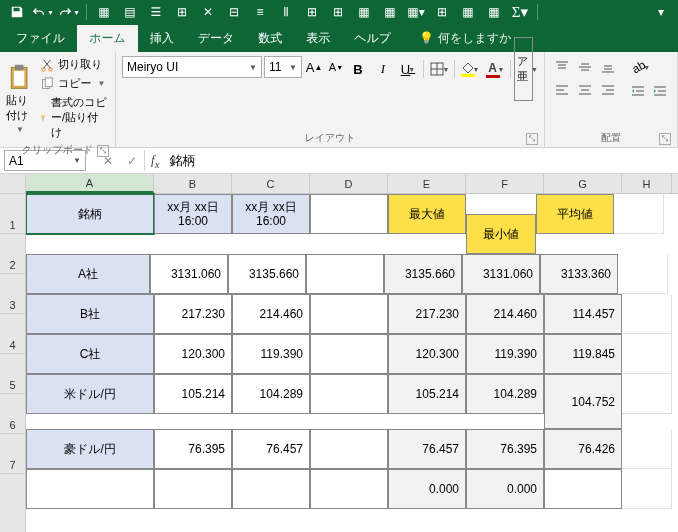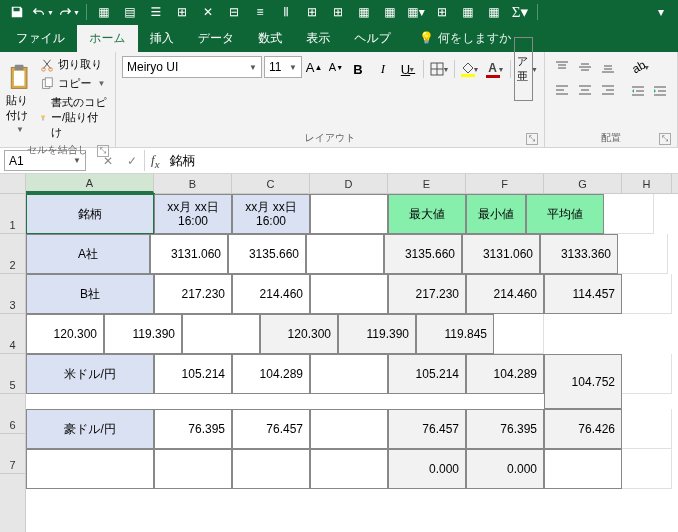--- a/index.html
+++ b/index.html
@@ -67,21 +67,21 @@
 .corner { height: 20px; border-bottom: 1px solid #ccc; background: #e6e6e6; }
 .row-hdr { border-bottom: 1px solid #ccc; display: flex; align-items: flex-end; justify-content: center; font-size: 11px; color: #333; padding-bottom: 2px; }
 .cols { flex: 1; overflow: hidden; }
 .col-hdrs { height: 20px; display: flex; background: #e6e6e6; border-bottom: 1px solid #ccc; }
 .col-hdr { border-right: 1px solid #ccc; display: flex; align-items: center; justify-content: center; font-size: 11px; color: #333; }
 .col-hdr.sel { background: #d3e5d3; border-bottom: 2px solid #217346; }
 .data-rows { }
 .data-row { display: flex; }
 .cell { border-right: 1px solid #d4d4d4; border-bottom: 1px solid #d4d4d4; display: flex; align-items: center; font-size: 12px; padding: 0 6px; overflow: hidden; white-space: nowrap; }
 .cell.hdr-cell { background: #d9e1f2; justify-content: center; border: 1px solid #888; font-weight: normal; text-align: center; flex-direction: column; line-height: 1.2; }
-.cell.calc-hdr { background: #86efac; justify-content: center; border: 1px solid #888; }
+.cell.calc-hdr { background: #fde047; justify-content: center; border: 1px solid #888; }
 .cell.blank-hdr { border: 1px solid #888; background: #fff; }
 .cell.stock { background: #d9e1f2; justify-content: center; border: 1px solid #888; }
 .cell.num { justify-content: flex-end; border: 1px solid #888; background: #fff; }
 .cell.numc { justify-content: flex-end; border: 1px solid #888; background: #f2f2f2; }
 .cell.empty { border: 1px solid #888; background: #fff; }
 .cell.out { border-right: 1px solid #e0e0e0; border-bottom: 1px solid #e0e0e0; background: #fff; }
 .cell.active { outline: 2px solid #217346; outline-offset: -1px; }
 </style>
 </head>
 <body>
@@ -174,21 +174,21 @@
           </div>
         <div class="clip-item">
             <svg viewBox="0 0 16 16">
               <rect x="3" y="2" width="8" height="5" fill="#f4c542"></rect>
               <rect x="6" y="7" width="2" height="7" fill="#888"></rect>
             </svg>
             <span>書式のコピー/貼り付け</span>
           </div>
       </div>
     </div>
-    <div class="group-label"><span>セルを結合し</span><span class="launcher">⤡</span></div>
+    <div class="group-label"><span>クリップボード</span><span class="launcher">⤡</span></div>
   </div>
 
   <div class="group">
     <div style="display:flex;flex-direction:row;">
       <div class="font-top">
         <div class="font-name">
             <span>Meiryo UI</span>
             <span class="dd-arr">▼</span>
           </div>
         <div class="font-size">
@@ -356,21 +356,21 @@
           <div class="cell hdr-cell" style="width: 78px; height: 40px;">
             <span>xx月 xx日</span>
             <span>16:00</span>
           </div>
           <div class="cell hdr-cell" style="width: 78px; height: 40px;">
             <span>xx月 xx日</span>
             <span>16:00</span>
           </div>
           <div class="cell blank-hdr" style="width: 78px; height: 40px;"></div>
           <div class="cell calc-hdr" style="width: 78px; height: 40px;">最大値</div>
-          <div class="cell calc-hdr" style="width: 60px; height: 40px;">最小値</div>
+          <div class="cell calc-hdr" style="width: 70px; height: 40px; margin-top: 20px;">最小値</div>
           <div class="cell calc-hdr" style="width: 78px; height: 40px;">平均値</div>
           <div class="cell out" style="width: 50px; height: 40px;"></div>
         </div>
         <div class="data-row">
           <div class="cell stock" style="width: 124px; height: 40px;">A社</div>
           <div class="cell num" style="width: 78px; height: 40px;">3131.060</div>
           <div class="cell num" style="width: 78px; height: 40px;">3135.660</div>
           <div class="cell empty" style="width: 78px; height: 40px;"></div>
           <div class="cell numc" style="width: 78px; height: 40px;">3135.660</div>
           <div class="cell numc" style="width: 78px; height: 40px;">3131.060</div>
@@ -381,20 +381,21 @@
           <div class="cell stock" style="width: 128px; height: 40px;">B社</div>
           <div class="cell num" style="width: 78px; height: 40px;">217.230</div>
           <div class="cell num" style="width: 78px; height: 40px;">214.460</div>
           <div class="cell empty" style="width: 78px; height: 40px;"></div>
           <div class="cell numc" style="width: 78px; height: 40px;">217.230</div>
           <div class="cell numc" style="width: 78px; height: 40px;">214.460</div>
           <div class="cell numc" style="width: 78px; height: 40px;">114.457</div>
           <div class="cell out" style="width: 50px; height: 40px;"></div>
         </div>
         <div class="data-row">
+          <div class="cell stock" style="width: 128px; height: 40px;">C社</div>
           <div class="cell num" style="width: 78px; height: 40px;">120.300</div>
           <div class="cell num" style="width: 78px; height: 40px;">119.390</div>
           <div class="cell empty" style="width: 78px; height: 40px;"></div>
           <div class="cell numc" style="width: 78px; height: 40px;">120.300</div>
           <div class="cell numc" style="width: 78px; height: 40px;">119.390</div>
           <div class="cell numc" style="width: 78px; height: 40px;">119.845</div>
           <div class="cell out" style="width: 50px; height: 40px;"></div>
         </div>
         <div class="data-row">
           <div class="cell stock" style="width: 128px; height: 40px;">米ドル/円</div>

